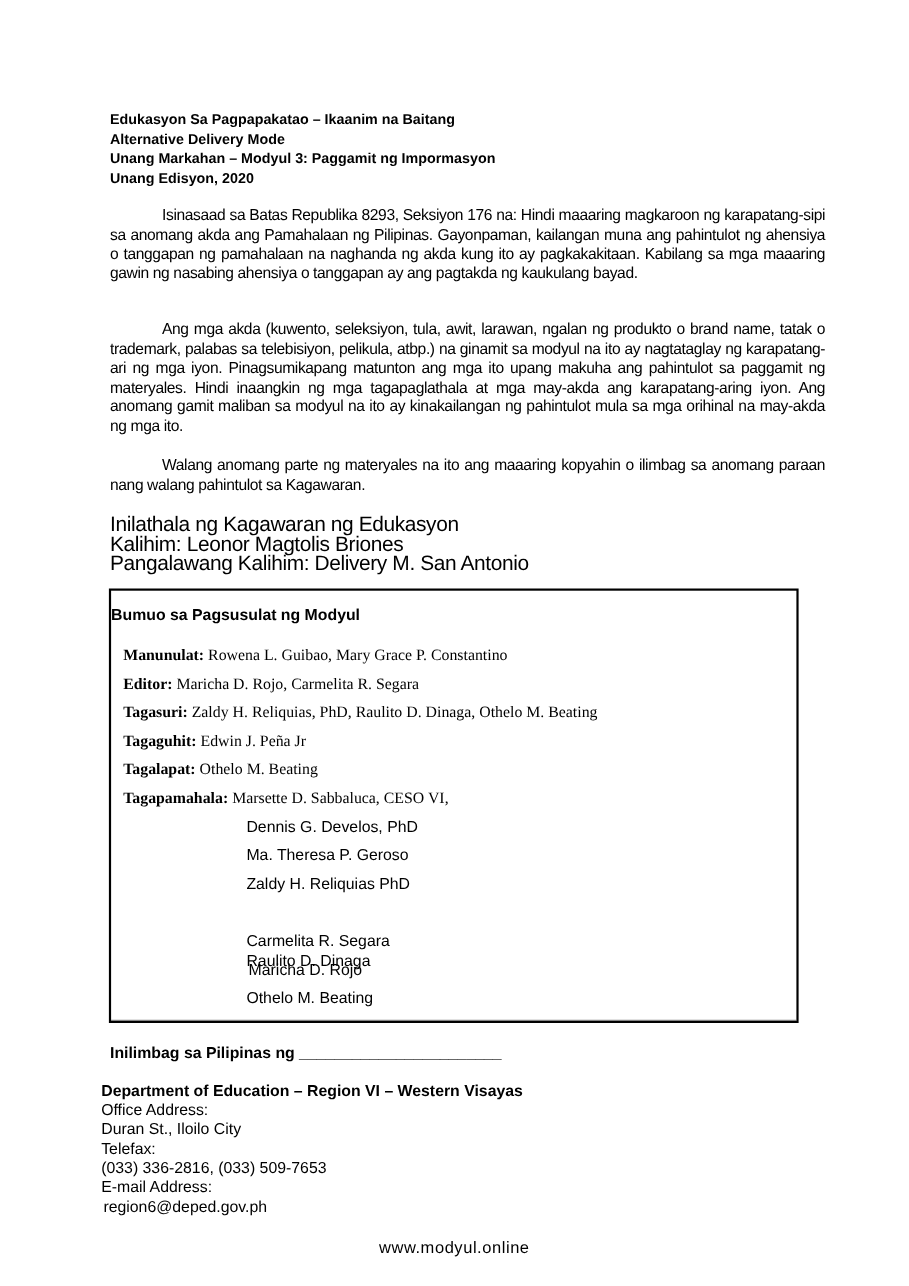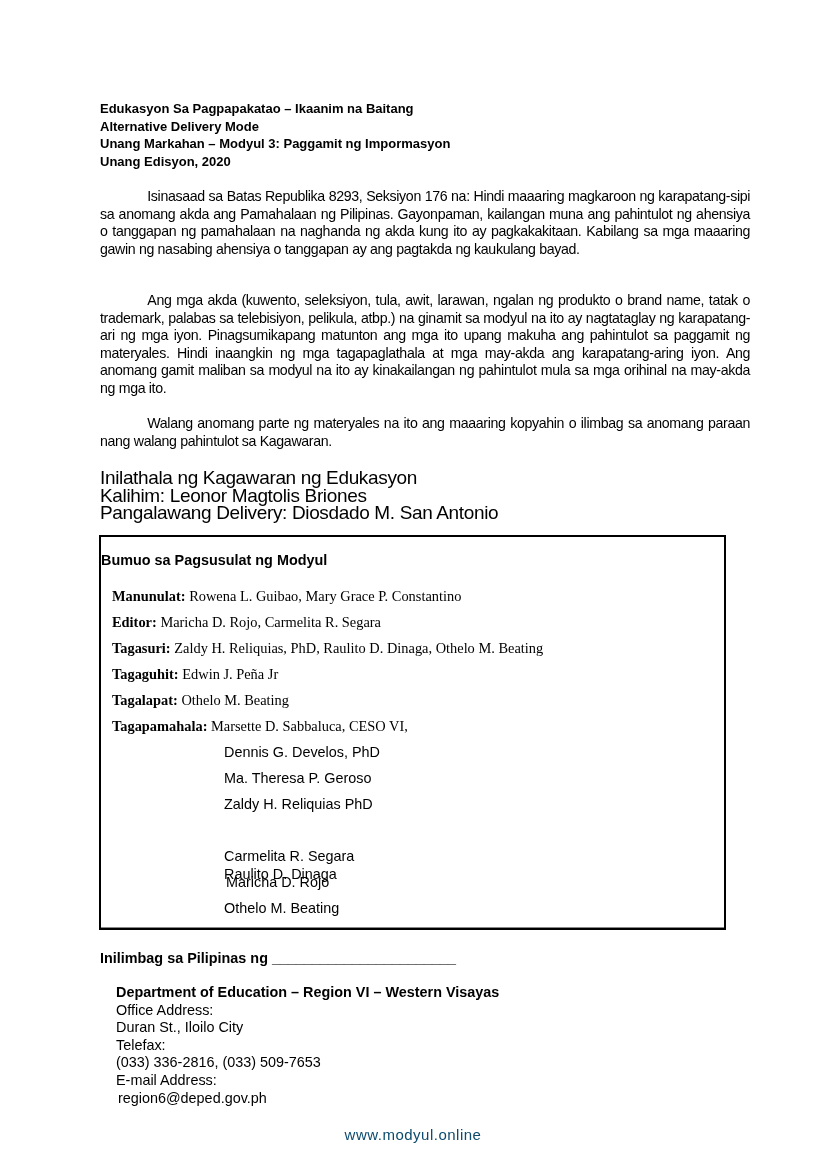--- a/index.html
+++ b/index.html
@@ -85,36 +85,36 @@
     .printed {
       position: absolute;
       left: 100px;
       top: 950px;
       font-weight: bold;
       font-size: 14.4px;
       line-height: 17.6px;
     }
     .deped-block {
       position: absolute;
-      left: 116px;
+      left: 92px;
       top: 984px;
       font-size: 14.4px;
       line-height: 17.6px;
     }
     .deped-title { font-weight: bold; }
     .deped-row { display: flex; flex-direction: column; }
     .deped-label { width: 149px; }
     .watermark {
       position: absolute;
       left: 0;
       right: 0;
       top: 1126px;
       text-align: center;
       font-size: 15px;
-      color: #0c4a6e;
+      color: #000000;
       letter-spacing: 0.5px;
     }
   </style>
 </head>
 <body>
 
 <div class="page">
   <div class="header-block">
     <div>Edukasyon Sa Pagpapakatao – Ikaanim na Baitang</div>
     <div>Alternative Delivery Mode</div>
@@ -122,21 +122,21 @@
     <div>Unang Edisyon, 2020</div>
   </div>
 
   <p class="para para-1">Isinasaad sa Batas Republika 8293, Seksiyon 176 na: Hindi maaaring magkaroon ng karapatang-sipi sa anomang akda ang Pamahalaan ng Pilipinas. Gayonpaman, kailangan muna ang pahintulot ng ahensiya o tanggapan ng pamahalaan na naghanda ng akda kung ito ay pagkakakitaan. Kabilang sa mga maaaring gawin ng nasabing ahensiya o tanggapan ay ang pagtakda ng kaukulang bayad.</p>
   <p class="para para-2">Ang mga akda (kuwento, seleksiyon, tula, awit, larawan, ngalan ng produkto o brand name, tatak o trademark, palabas sa telebisiyon, pelikula, atbp.) na ginamit sa modyul na ito ay nagtataglay ng karapatang-ari ng mga iyon. Pinagsumikapang matunton ang mga ito upang makuha ang pahintulot sa paggamit ng materyales. Hindi inaangkin ng mga tagapaglathala at mga may-akda ang karapatang-aring iyon. Ang anomang gamit maliban sa modyul na ito ay kinakailangan ng pahintulot mula sa mga orihinal na may-akda ng mga ito.</p>
   <p class="para para-3">Walang anomang parte ng materyales na ito ang maaaring kopyahin o ilimbag sa anomang paraan nang walang pahintulot sa Kagawaran.</p>
 
   <div class="publisher">
     <div>Inilathala ng Kagawaran ng Edukasyon</div>
     <div>Kalihim: Leonor Magtolis Briones</div>
-    <div>Pangalawang Delivery: Diosdado M. San Antonio</div>
+    <div>Pangalawang Kalihim: Delivery M. San Antonio</div>
   </div>
 </div>
 
 <div class="credits-box">
   <div class="credits-title">Bumuo sa Pagsusulat ng Modyul</div>
 
   <div class="credit-row" style="top:51px;">
     <span class="role">Manunulat:</span><span> Rowena L. Guibao, Mary Grace P. Constantino</span>
   </div>
   <div class="credit-row" style="top:77px;">

